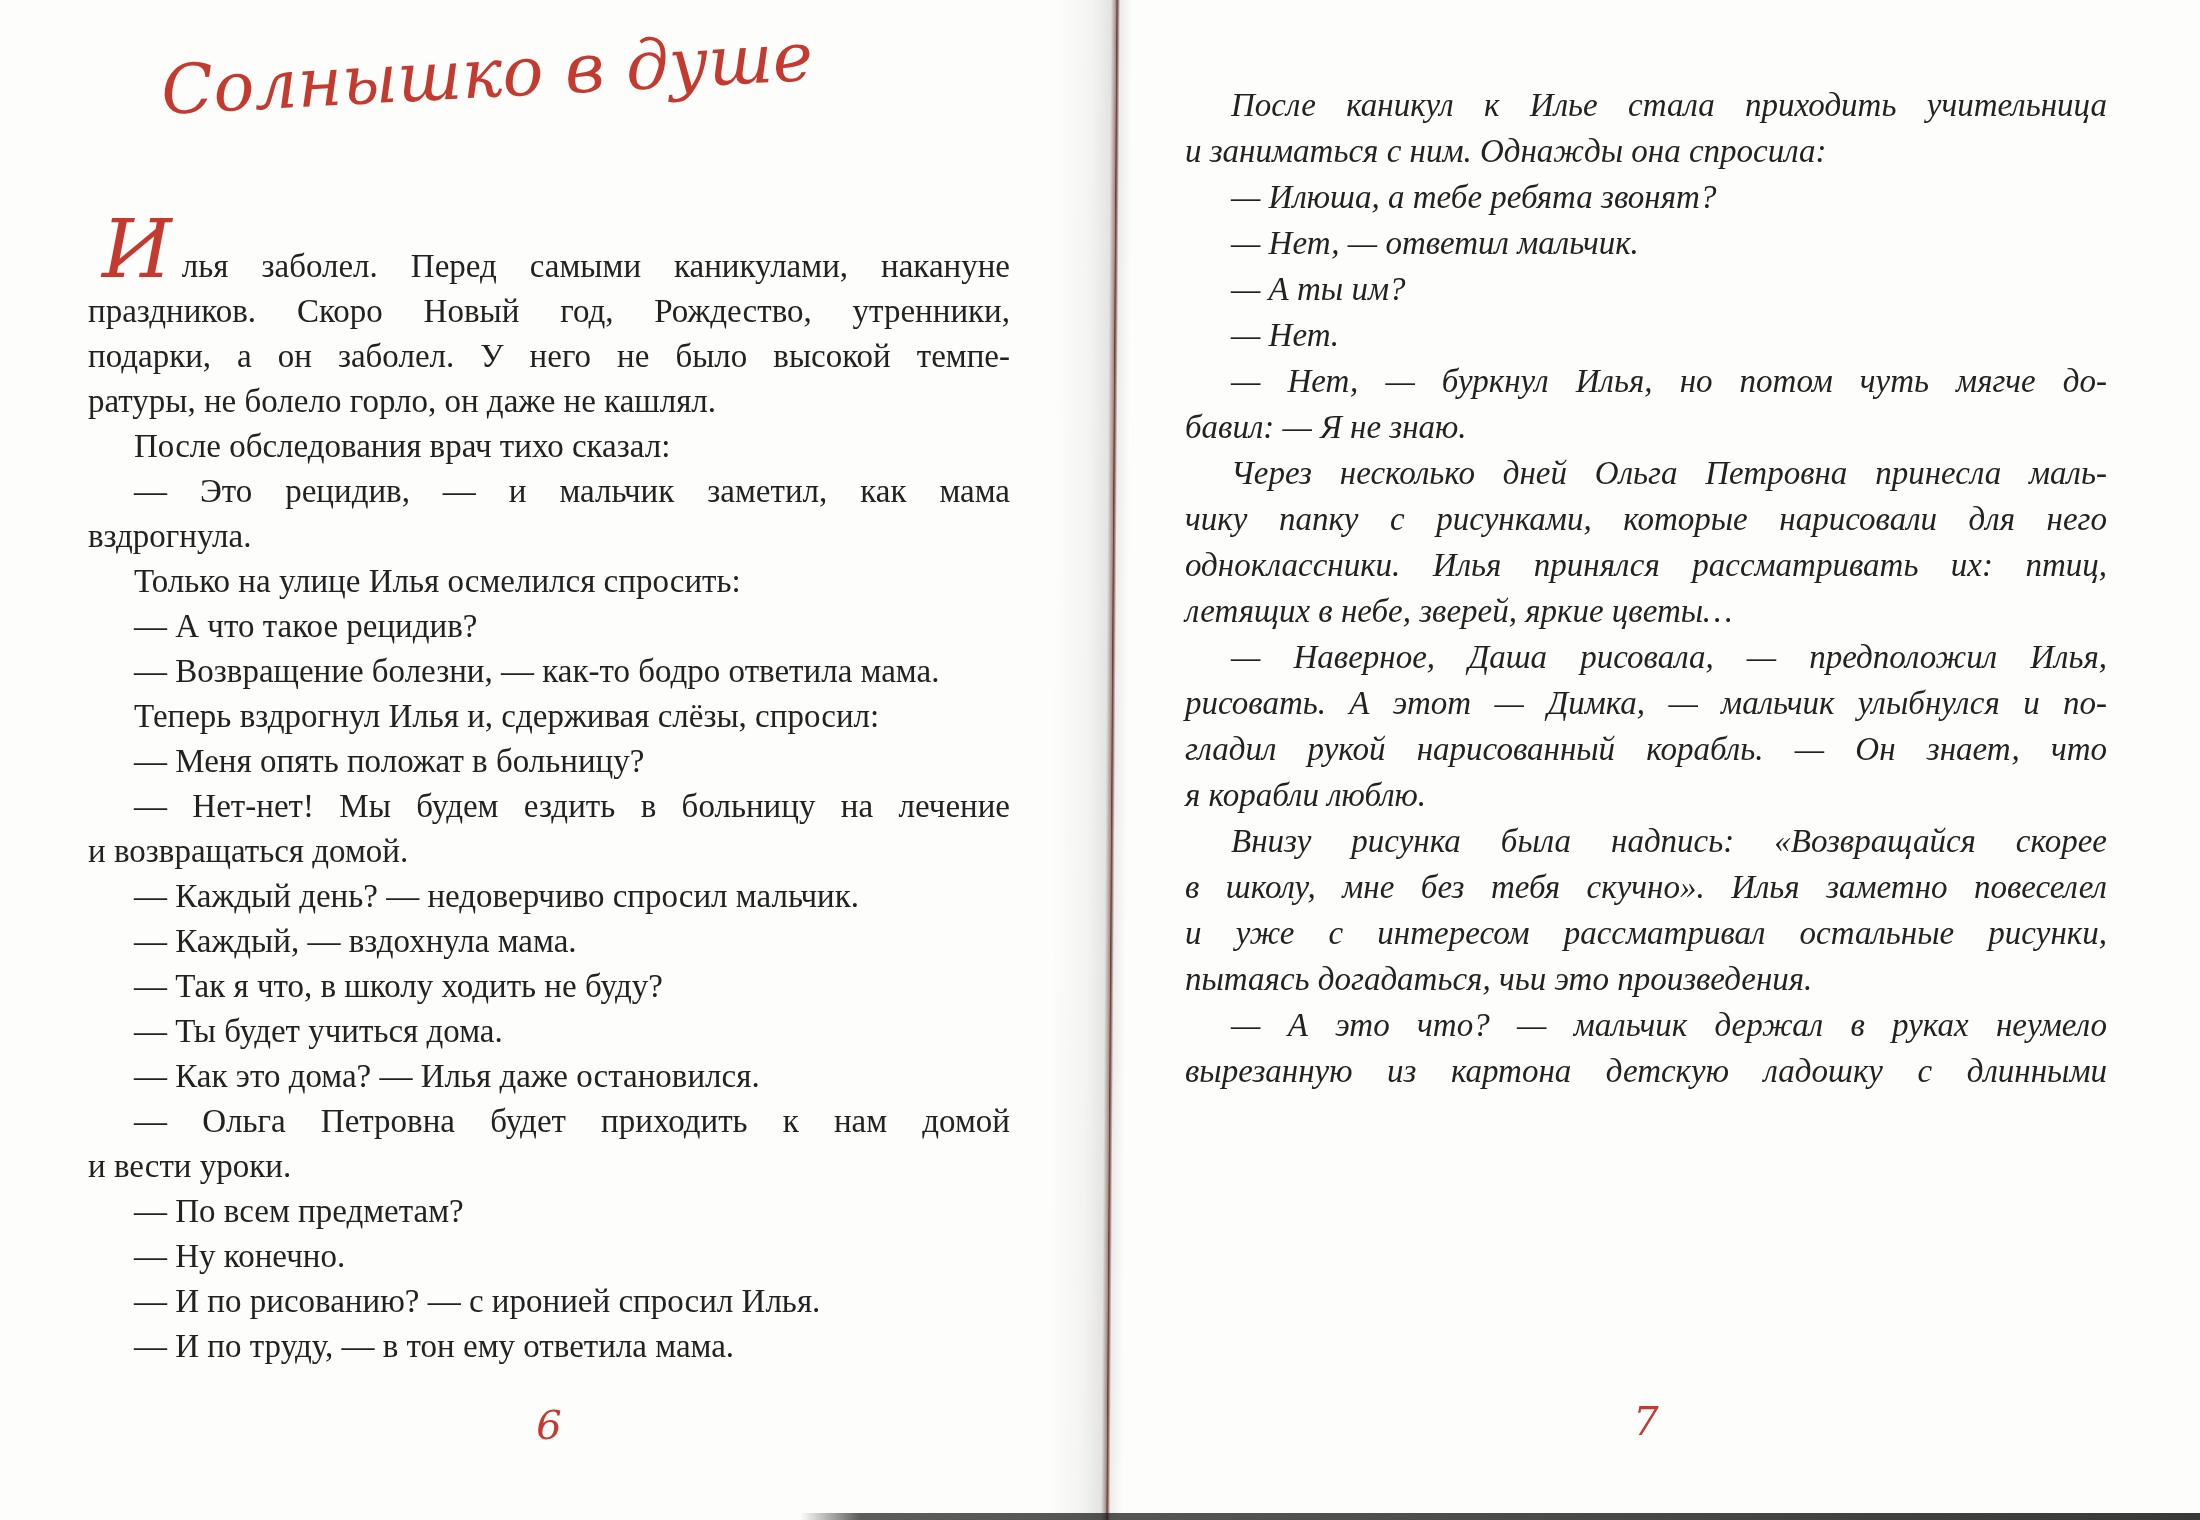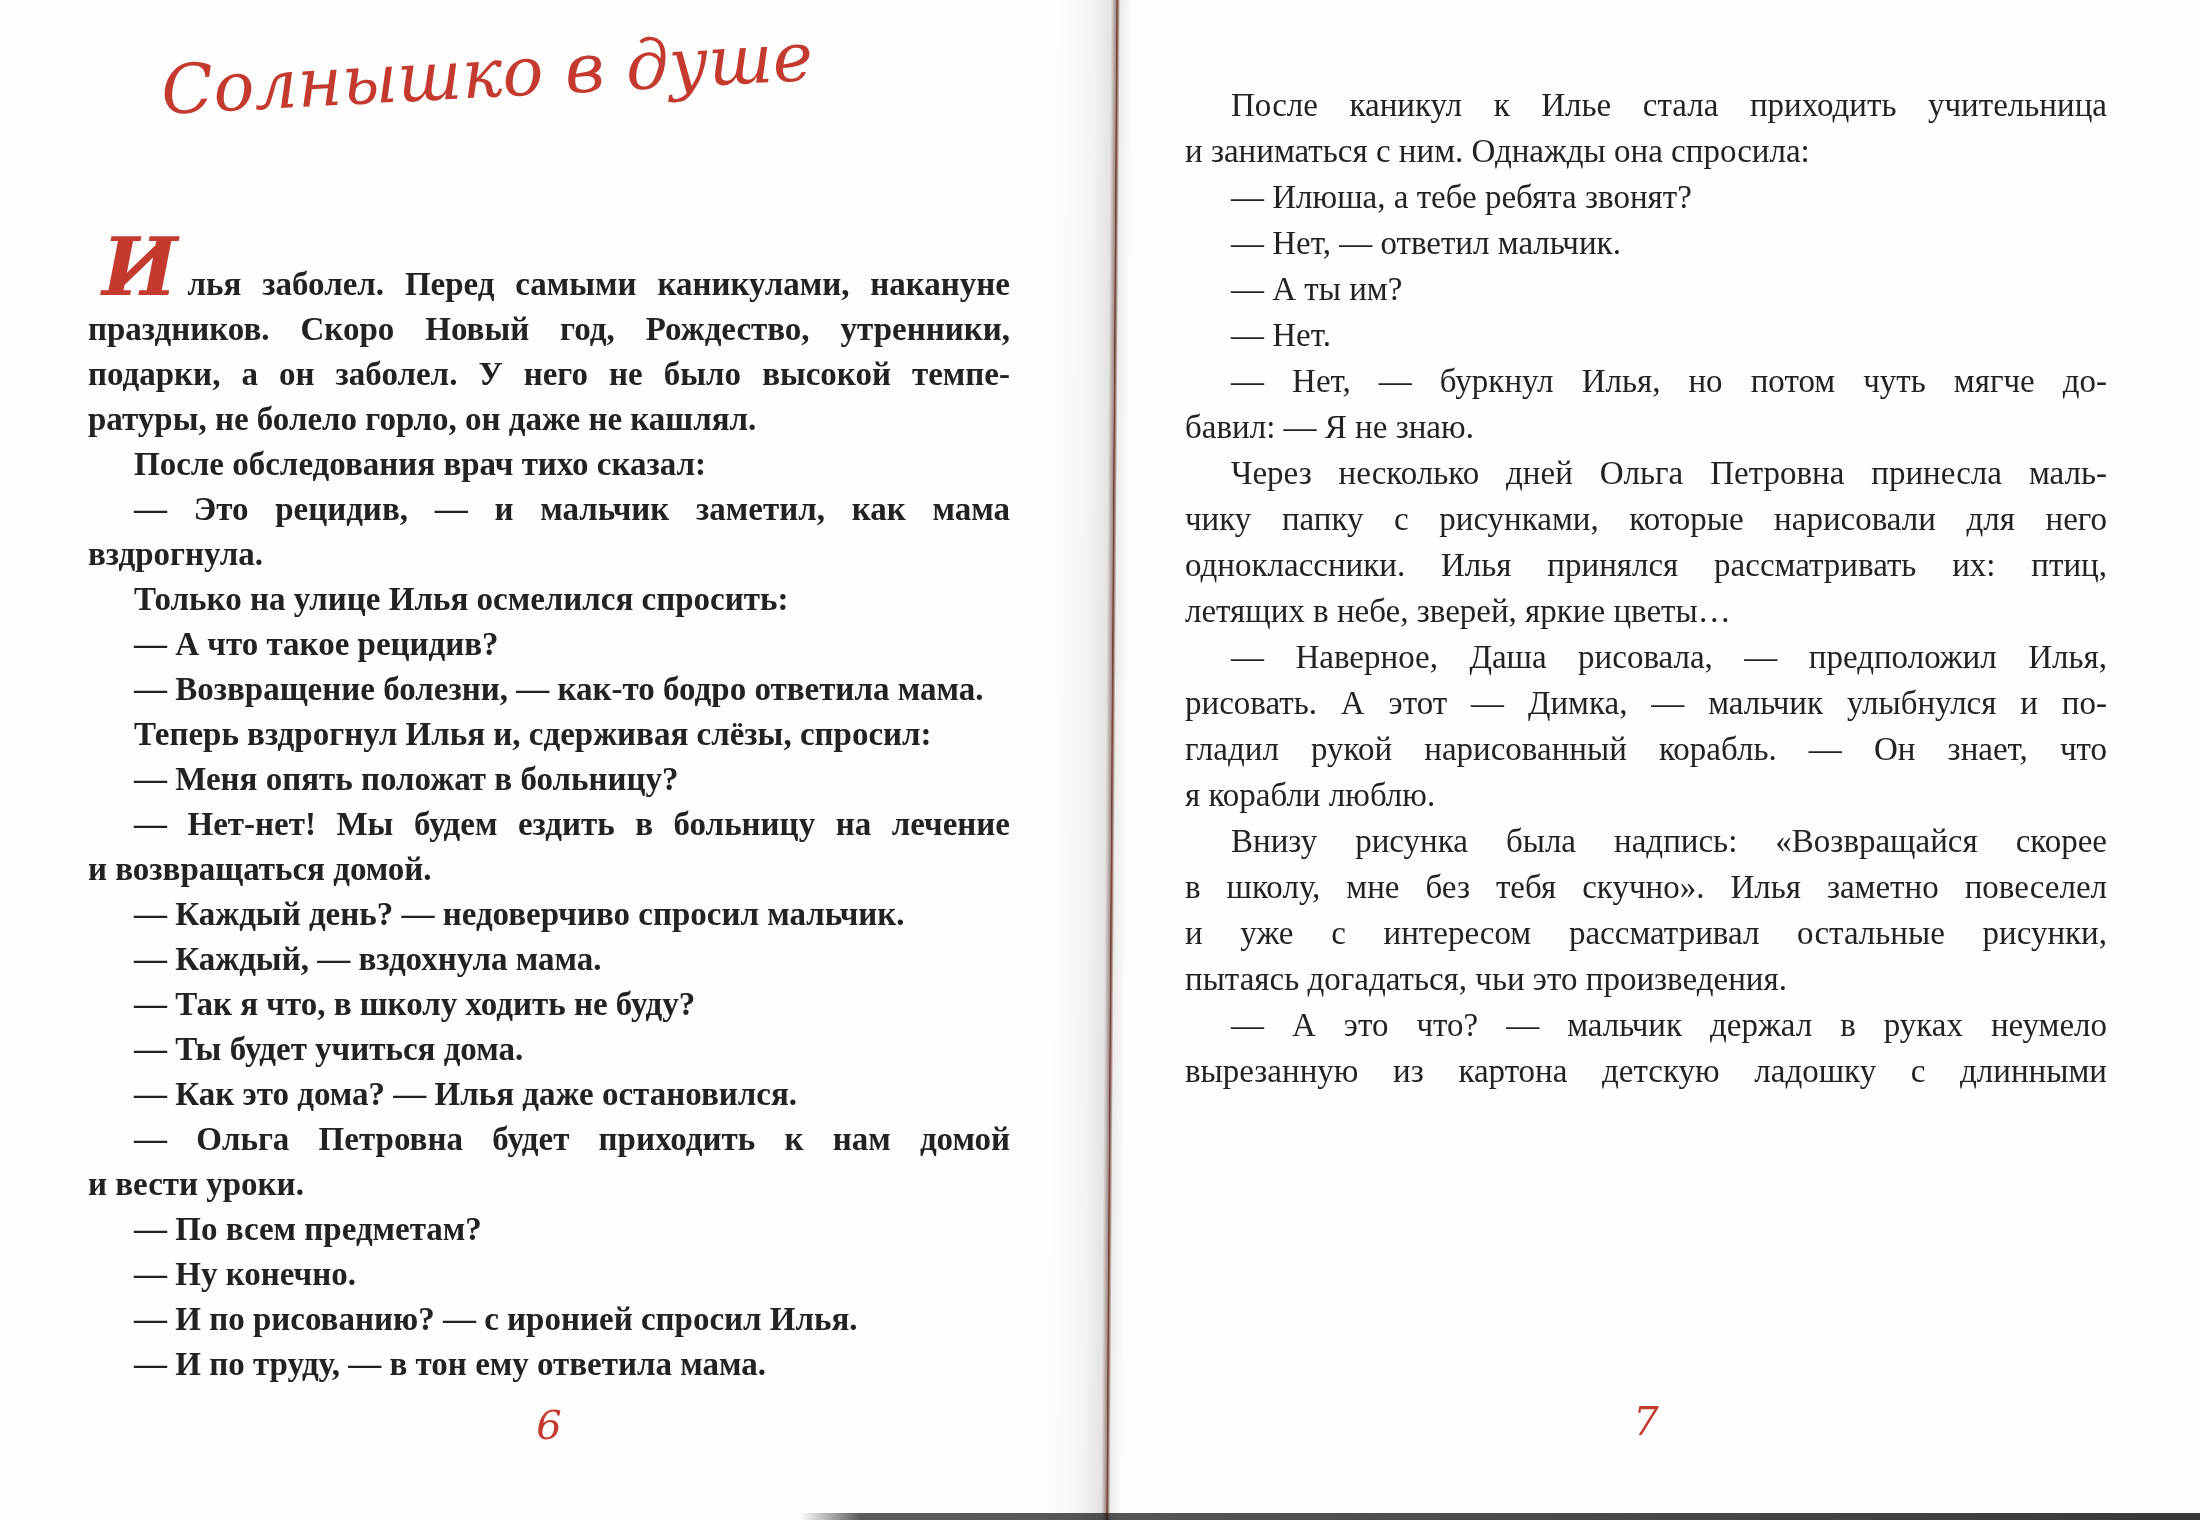--- a/index.html
+++ b/index.html
@@ -4,22 +4,22 @@
 <style>
   html,body{margin:0;padding:0;}
   body{
     width:2200px;height:1520px;position:relative;overflow:hidden;
     background:#fdfdfc;
     font-family:"Liberation Serif","DejaVu Serif",serif;
   }
   .spread{position:absolute;inset:0;}
   
   .page-body{position:absolute;color:var(--text,#222);font-size:33px;}
-  #left-body{left:88px;top:262px;width:922px;line-height:45px;font-weight:bold;}
-  #right-body{left:1185px;top:82px;width:922px;line-height:46px;}
+  #left-body{left:88px;top:244px;width:922px;line-height:45px;}
+  #right-body{left:1185px;top:82px;width:922px;line-height:46px;font-style:italic;}
   .para{margin:0;}
   .line{
     text-align:justify;text-align-last:justify;
     white-space:nowrap;
   }
   .line.last{text-align-last:left;}
   .line.indent{text-indent:46px;}
   
   .title{
     position:absolute;left:88px;top:34px;width:922px;margin:0;

